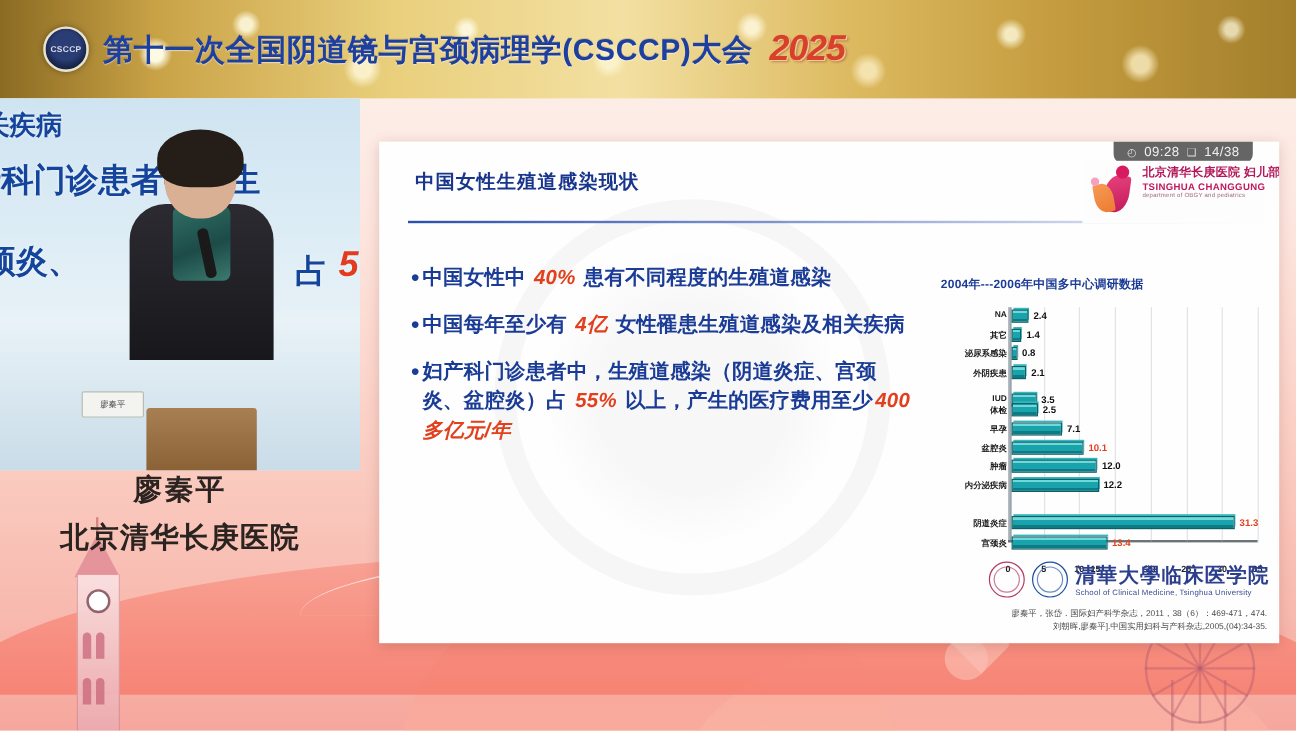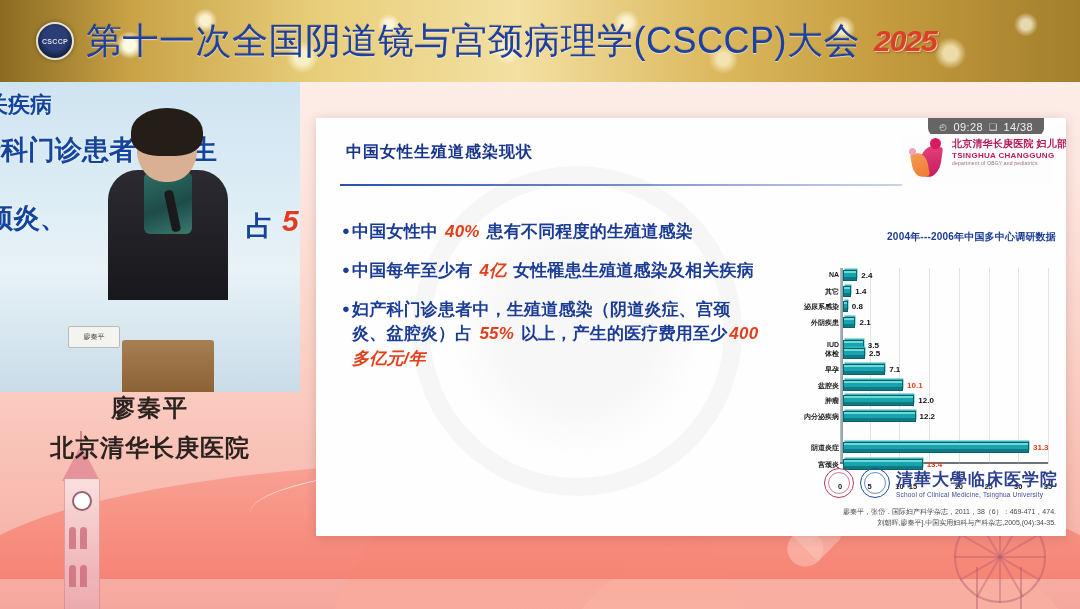--- a/index.html
+++ b/index.html
@@ -40,21 +40,21 @@
   .cscp-logo {
     width: 38px; height: 38px; border-radius: 50%;
     background: radial-gradient(circle at 50% 42%, #2a3d75 0 45%, #162449 70%, #0d1730 100%);
     border: 2px solid #e8e3d0;
     display: flex; align-items: center; justify-content: center;
     flex: 0 0 auto; margin-right: 12px;
     box-shadow: 0 0 5px rgba(0,0,0,.35);
   }
   .cscp-logo span { color: #d9dce8; font-size: 7px; letter-spacing: .3px; font-weight: bold; }
   .banner-title {
-    font-size: 36px; font-weight: normal; color: #1c3fa0;
+    font-size: 25px; font-weight: bold; color: #1c3fa0;
     letter-spacing: .5px;
     text-shadow: 0 1px 1px rgba(255,255,255,.55), 0 -1px 0 rgba(0,0,0,.15);
     white-space: nowrap;
   }
   .banner-year {
     margin-left: 14px;
     font-size: 30px; font-weight: bold; font-style: italic;
     color: #d8402a;
     text-shadow: 1px 1px 0 #f5c9a0, 2px 2px 2px rgba(120,20,10,.35);
     letter-spacing: -1px;
@@ -280,22 +280,22 @@
     color: #e2401c; font-style: italic; font-weight: bold;
     padding: 0 2px;
   }
 
   
   .chart {
     position: absolute; left: 468px; top: 112px;
     width: 272px; height: 260px;
   }
   .chart-title {
-    text-align: right; font-size: 10px; font-weight: bold;
-    color: #1b3c96; letter-spacing: .2px; margin-bottom: 24px;
+    text-align: left; font-size: 10px; font-weight: bold;
+    color: #1b3c96; letter-spacing: .2px; margin-bottom: 12px;
   }
   .plot {
     position: relative; width: 272px; height: 213px;
     padding-left: 56px;
   }
   .plot-inner { position: relative; width: 208px; height: 196px; }
   .axis-y {
     position: absolute; left: 0; top: 0; bottom: 0; width: 3px;
     background: linear-gradient(90deg,#b9c3c9,#8c979e);
   }

